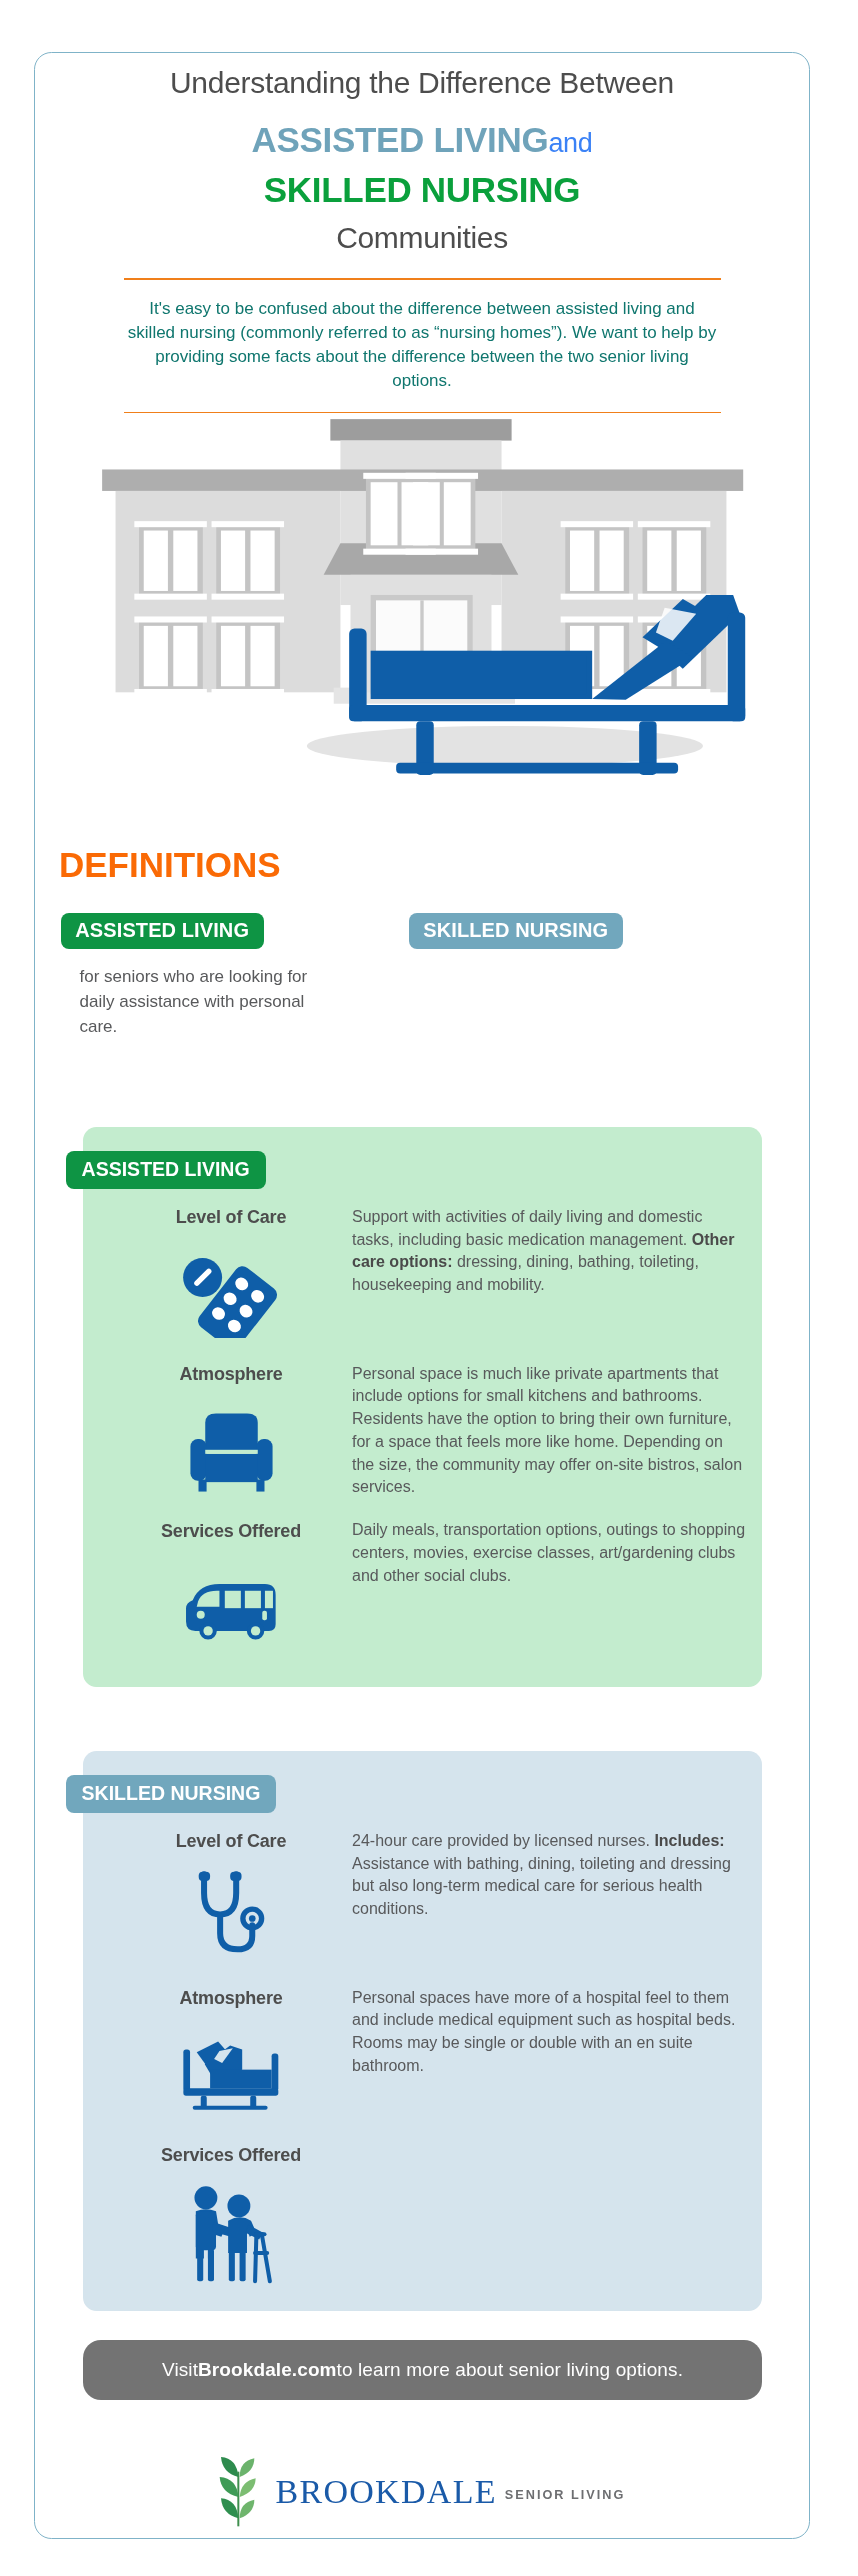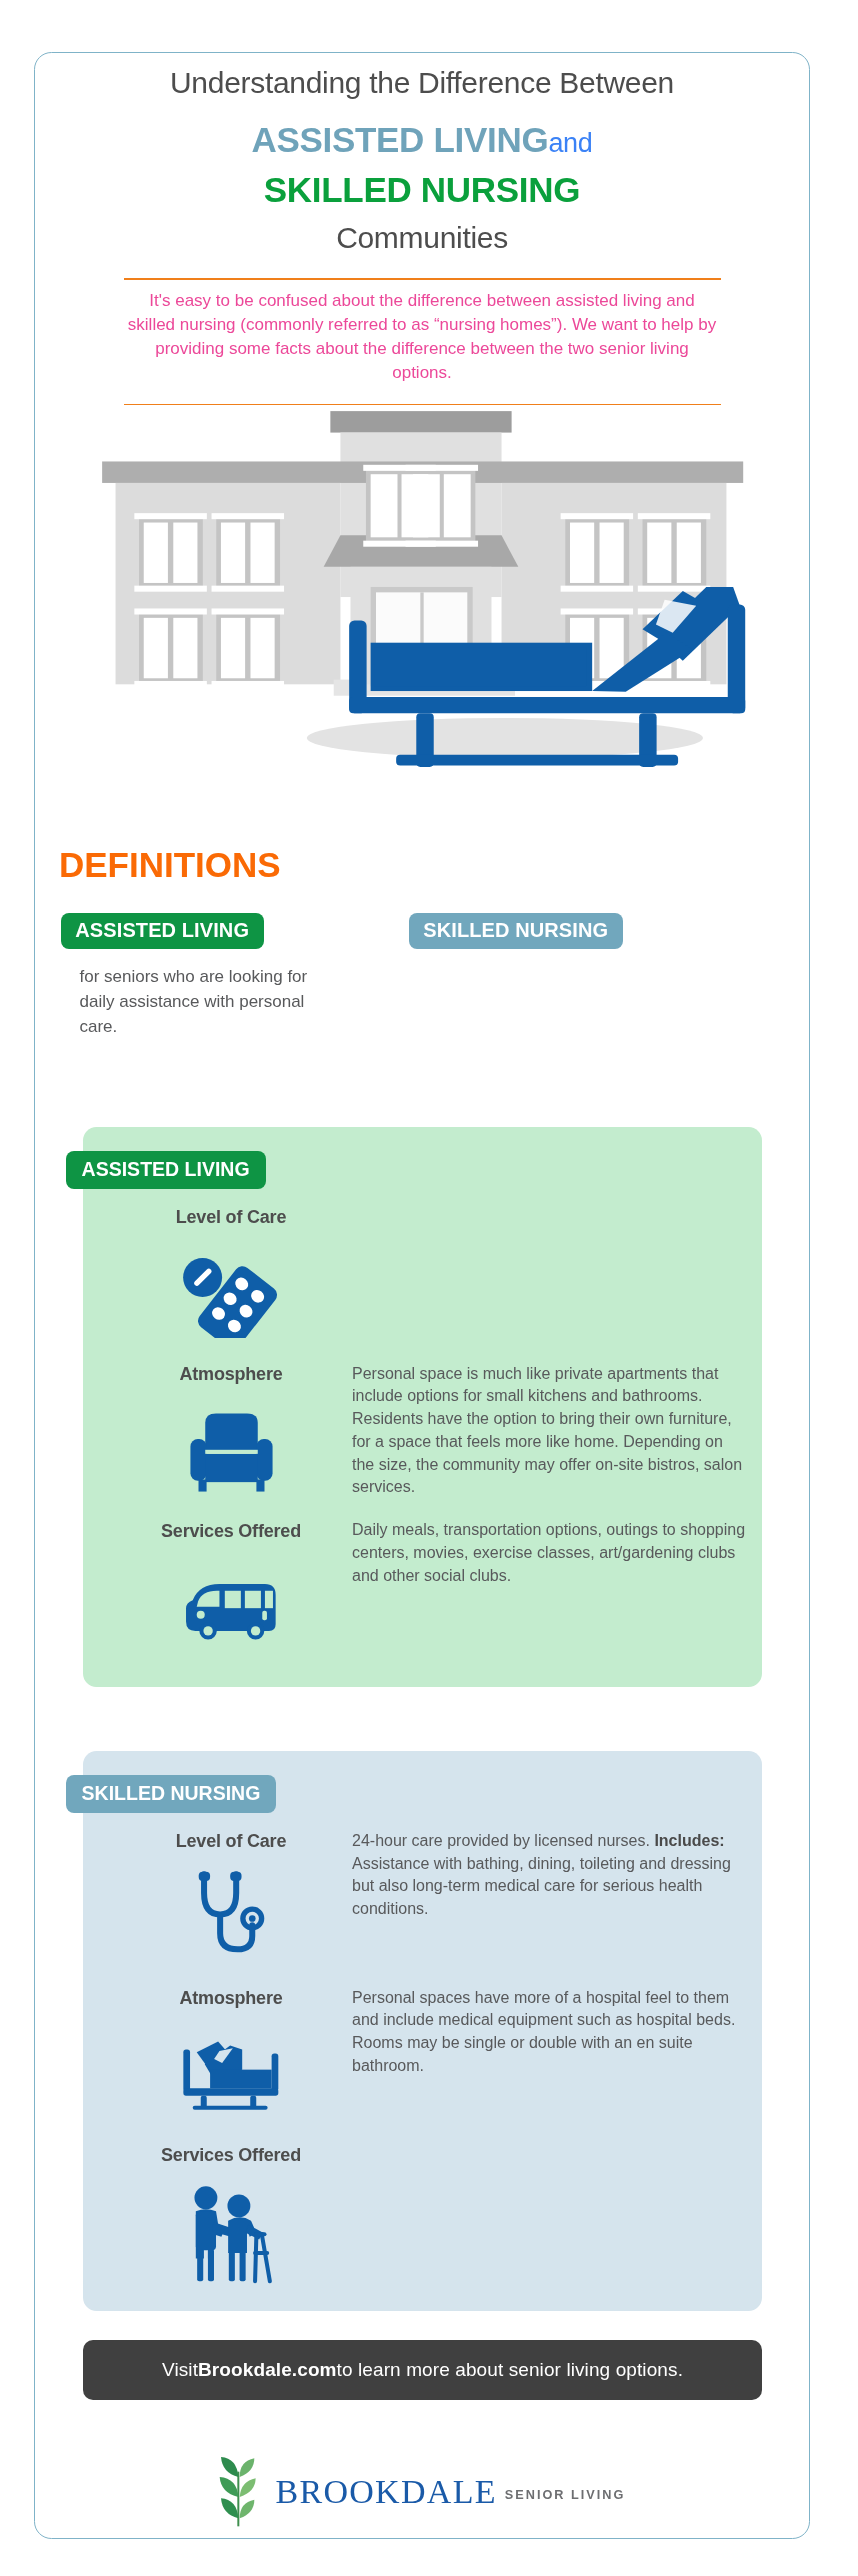--- a/index.html
+++ b/index.html
@@ -66,25 +66,25 @@
 
   .hr-orange {
     width: 597px;
     height: 1.3px;
     background: #f07f1a;
     margin: 23px auto 0 auto;
   }
 
   .intro {
     width: 590px;
-    margin: 9px auto 0 auto;
+    margin: 17px auto 0 auto;
     text-align: center;
     font-size: 17px;
     line-height: 1.42;
-    color: #ec4899;
+    color: #0f766e;
   }
 
   .hr-orange.bottom { margin-top: 19px; }
 
   
   .illustration {
     position: relative;
     width: 776px;
     height: 356px;
     margin-top: 5.4px;
@@ -197,22 +197,22 @@
   }
   .row-right b { color: #4a4a4a; font-weight: 700; }
 
   
   .cta {
     position: absolute;
     left: 48px;
     top: 2287px;
     width: 679px;
     height: 60px;
-    background: #404040;
-    border-radius: 10px;
+    background: #737373;
+    border-radius: 18px;
     display: flex;
     align-items: center;
     justify-content: center;
     color: #ffffff;
     font-size: 19px;
     letter-spacing: 0.1px;
   }
   .cta b { font-weight: 700; }
 
   .logo-wrap {
@@ -418,20 +418,23 @@
                   <ellipse cx="108" cy="52" rx="10" ry="9"></ellipse>
                   <ellipse cx="78" cy="80" rx="10" ry="9"></ellipse>
                   <ellipse cx="108" cy="80" rx="10" ry="9"></ellipse>
                   <ellipse cx="78" cy="108" rx="10" ry="9"></ellipse>
                   <ellipse cx="108" cy="108" rx="10" ry="9"></ellipse>
                 </g>
               </g>
             </svg>
           </div>
         </div>
+        <div class="row-right">
+          <span>Support with activities of daily living and domestic tasks, including basic medication management. </span><b>Other care options:</b><span> dressing, dining, bathing, toileting, housekeeping and mobility.</span>
+        </div>
       </div>
 
       <div class="row">
         <div class="row-left">
           <div class="row-label">Atmosphere</div>
           <div class="row-icon">
             <svg width="101" height="81" viewBox="0 0 150 120" xmlns="http://www.w3.org/2000/svg">
               <path d="M36 16 Q36 2 52 2 L98 2 Q114 2 114 16 L114 58 L36 58 Z" fill="#0f5ea8"></path>
               <rect x="14" y="40" width="24" height="62" rx="11" fill="#0f5ea8"></rect>
               <rect x="112" y="40" width="24" height="62" rx="11" fill="#0f5ea8"></rect>

